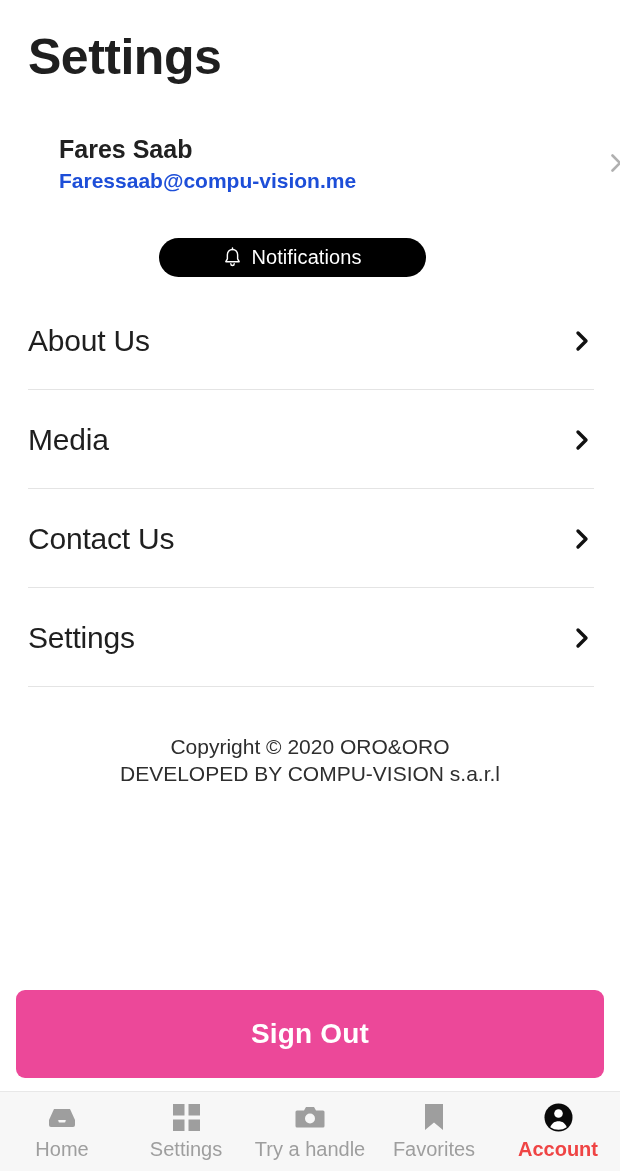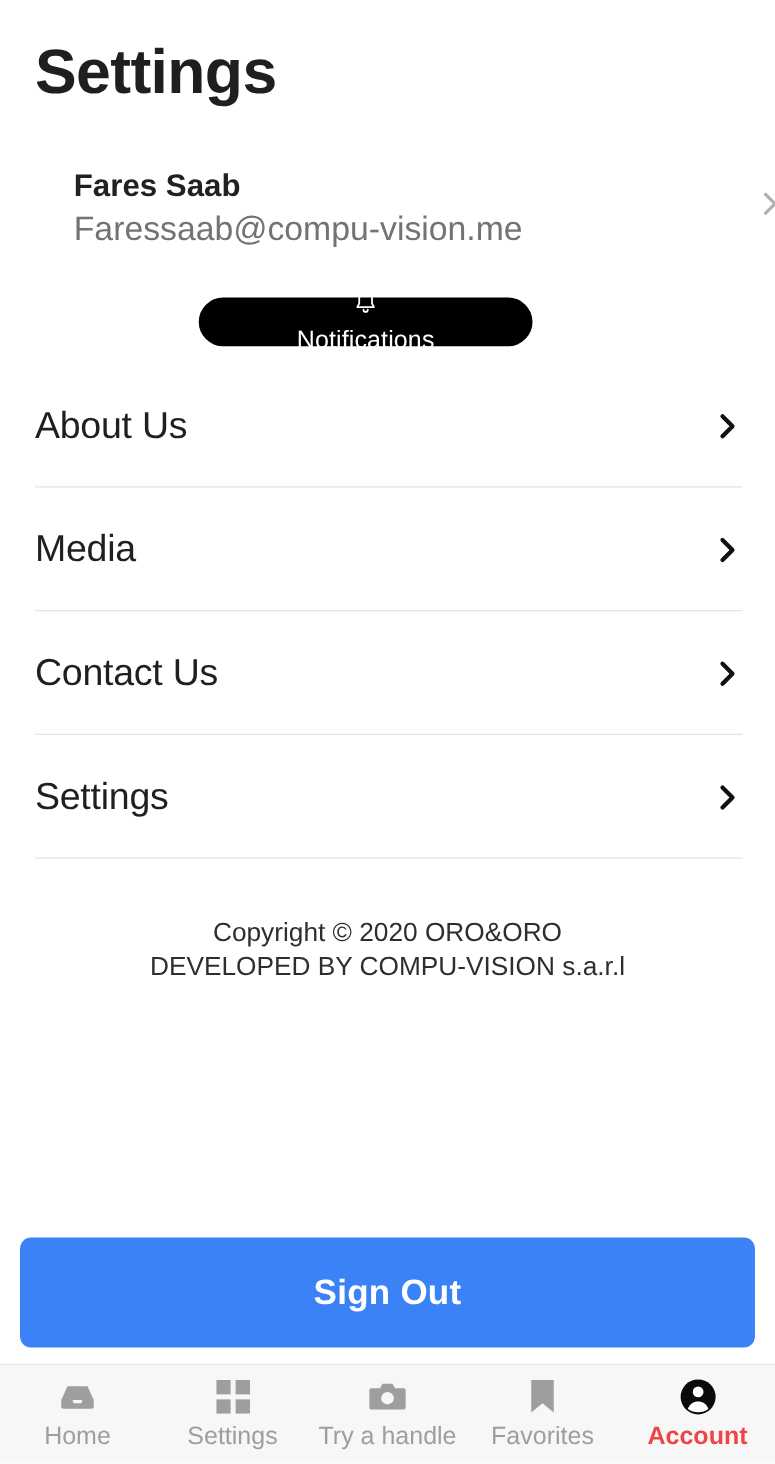--- a/index.html
+++ b/index.html
@@ -39,23 +39,23 @@
     position: absolute;
     left: 28px; top: 8px;
     font-size: 25px;
     font-weight: bold;
     color: #212121;
     line-height: 1.1;
   }
   .profile-email {
     position: absolute;
     left: 28px; top: 41px;
-    font-size: 27px;
-    font-weight: normal;
-    color: #737373;
+    font-size: 21px;
+    font-weight: bold;
+    color: #1d4ed8;
     line-height: 1.1;
   }
   .profile-chevron {
     position: absolute;
     right: 24px; top: 24px;
     width: 22px; height: 22px;
   }
 
   
   .notif-btn {
@@ -63,21 +63,20 @@
     left: 159px; top: 238px;
     width: 267px; height: 39px;
     background: #000000;
     border-radius: 20px;
     display: flex;
     align-items: center;
     justify-content: center;
     gap: 9px;
     cursor: pointer;
     border: none;
-    flex-direction: column;
   }
   .notif-label {
     font-size: 20px;
     color: #ffffff;
     font-weight: normal;
     letter-spacing: 0.1px;
   }
   .bell-icon { width: 19px; height: 21px; display: block; }
 
   
@@ -122,21 +121,21 @@
     font-size: 21px;
     line-height: 27px;
     font-weight: normal;
   }
 
   
   .signout-btn {
     position: absolute;
     left: 16px; top: 990px;
     width: 588px; height: 88px;
-    background: #3b82f6;
+    background: #ec4899;
     border: none;
     border-radius: 9px;
     color: #ffffff;
     font-size: 28px;
     font-weight: bold;
     font-family: "Liberation Sans", sans-serif;
     cursor: pointer;
     letter-spacing: 0.2px;
   }
 

